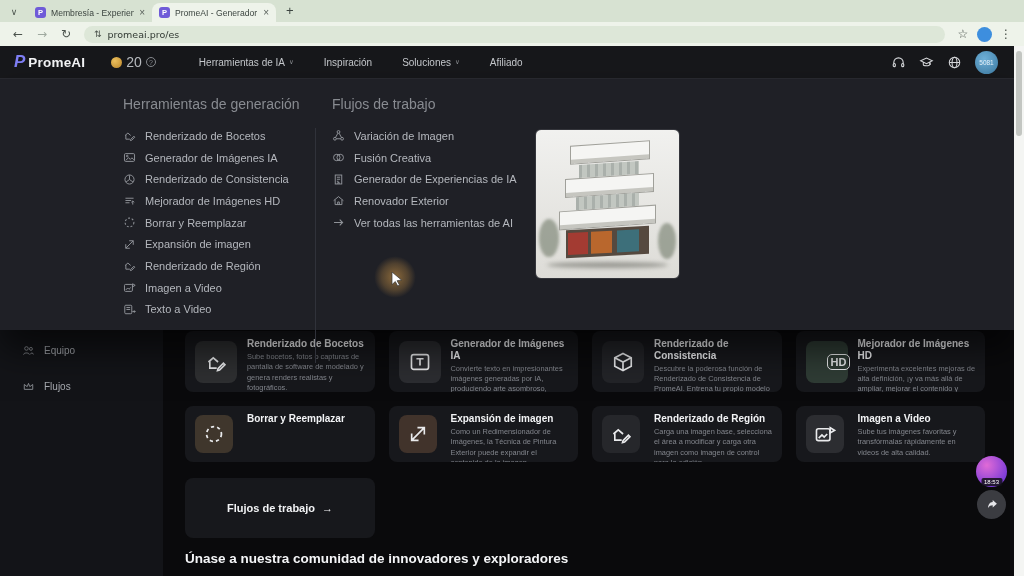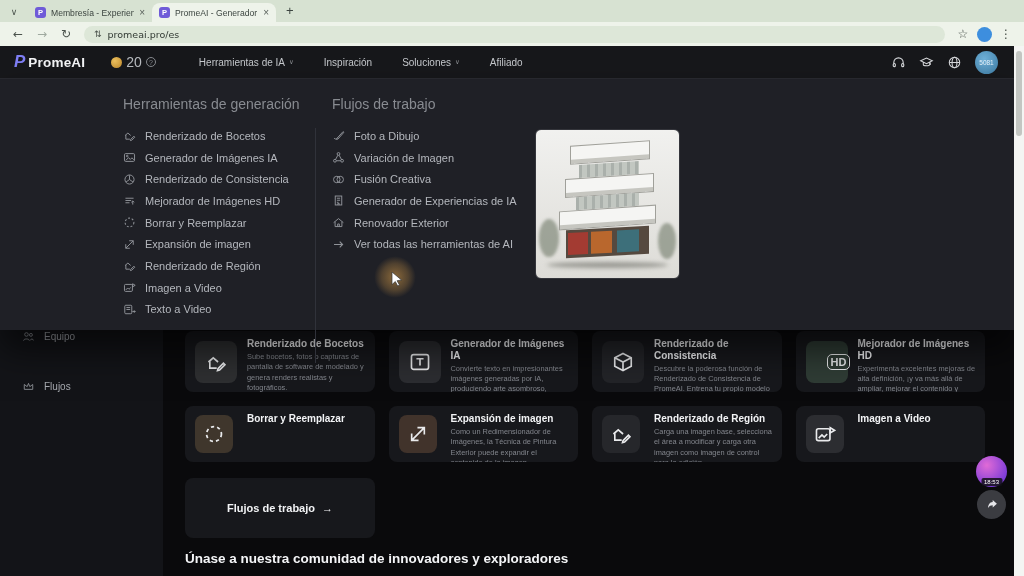--- a/index.html
+++ b/index.html
@@ -282,21 +282,21 @@
             <use href="#i-cap"></use>
           </svg>
         <svg class="nav-ic">
             <use href="#i-globe"></use>
           </svg>
         <div class="nav-avatar">5081</div>
       </div>
     </div>
 
     <div id="sidebar">
-      <div class="sb-item" style="top:0">
+      <div class="sb-item" style="top:14px">
         <svg>
             <use href="#i-people"></use>
           </svg>
         <span>Equipo</span>
       </div>
       <div class="sb-item" style="top:50px">
         <svg>
             <use href="#i-crown"></use>
           </svg>
         <span>Flujos</span>
@@ -382,20 +382,21 @@
           </div>
       </div>
       <div class="card">
         <div class="tile t8">
             <svg>
               <use href="#i-imgvideo"></use>
             </svg>
           </div>
         <div class="card-body">
             <div class="card-title">Imagen a Video</div>
+        <div class="card-desc">Sube tus imágenes favoritas y transfórmalas rápidamente en videos de alta calidad.</div>
           </div>
       </div>
     </div>
 
     <div id="wf-card">
       <span>Flujos de trabajo</span>
       <span>→</span>
     </div>
 
     <div id="community-heading">Únase a nuestra comunidad de innovadores y exploradores</div>
@@ -457,26 +458,20 @@
                 <use href="#i-textvideo"></use>
               </svg>
               <span>Texto a Video</span>
             </li>
         </ul>
       </div>
       <div class="dd-divider"></div>
       <div class="dd-col" id="dd-col-wf">
         <div class="dd-header">Flujos de trabajo</div>
         <ul class="dd-list">
-          <li class="dd-item">
-              <svg>
-                <use href="#i-photodraw"></use>
-              </svg>
-              <span>Foto a Dibujo</span>
-            </li>
           <li class="dd-item">
               <svg>
                 <use href="#i-variation"></use>
               </svg>
               <span>Variación de Imagen</span>
             </li>
           <li class="dd-item">
               <svg>
                 <use href="#i-fusion"></use>
               </svg>

